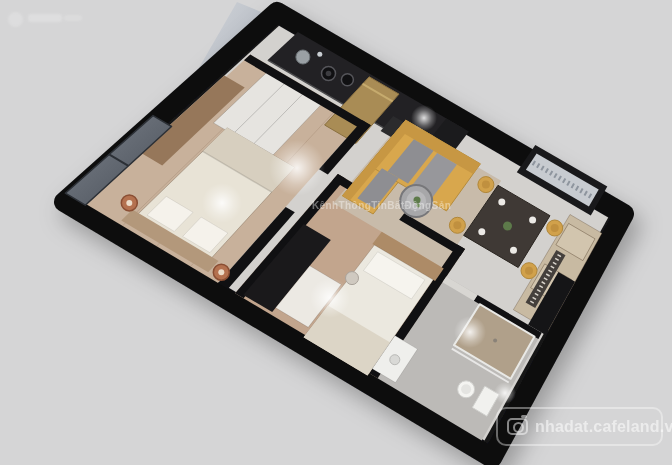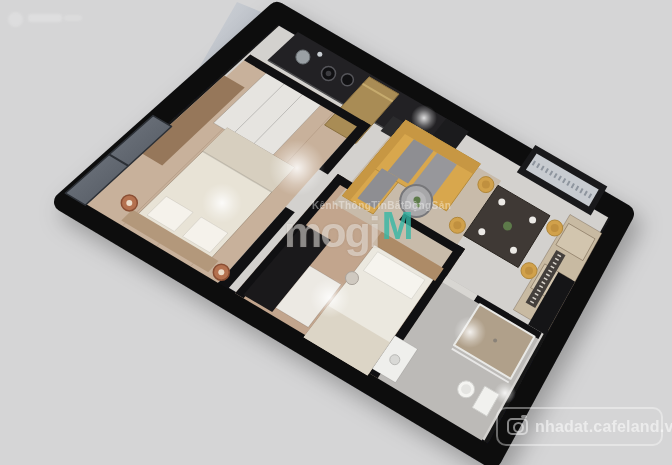--- a/index.html
+++ b/index.html
@@ -169,23 +169,19 @@
   </svg>
 
   <div class="wm-topleft">
     <div class="glyph"></div>
     <div class="bar1"></div>
     <div class="bar2"></div>
   </div>
 
   <div class="wm-center">
     <span class="tagline">KênhThôngTinBấtĐộngSản</span>
-    <span class="brandrow">
-      <span class="brand">mogi</span>
-      <span class="mark">M</span>
-    </span>
   </div>
 
   <div class="wm-pill">
     <span class="cam"></span>
     <span class="txt">nhadat.cafeland.vn</span>
   </div>
 </div>
 
 </body></html>

